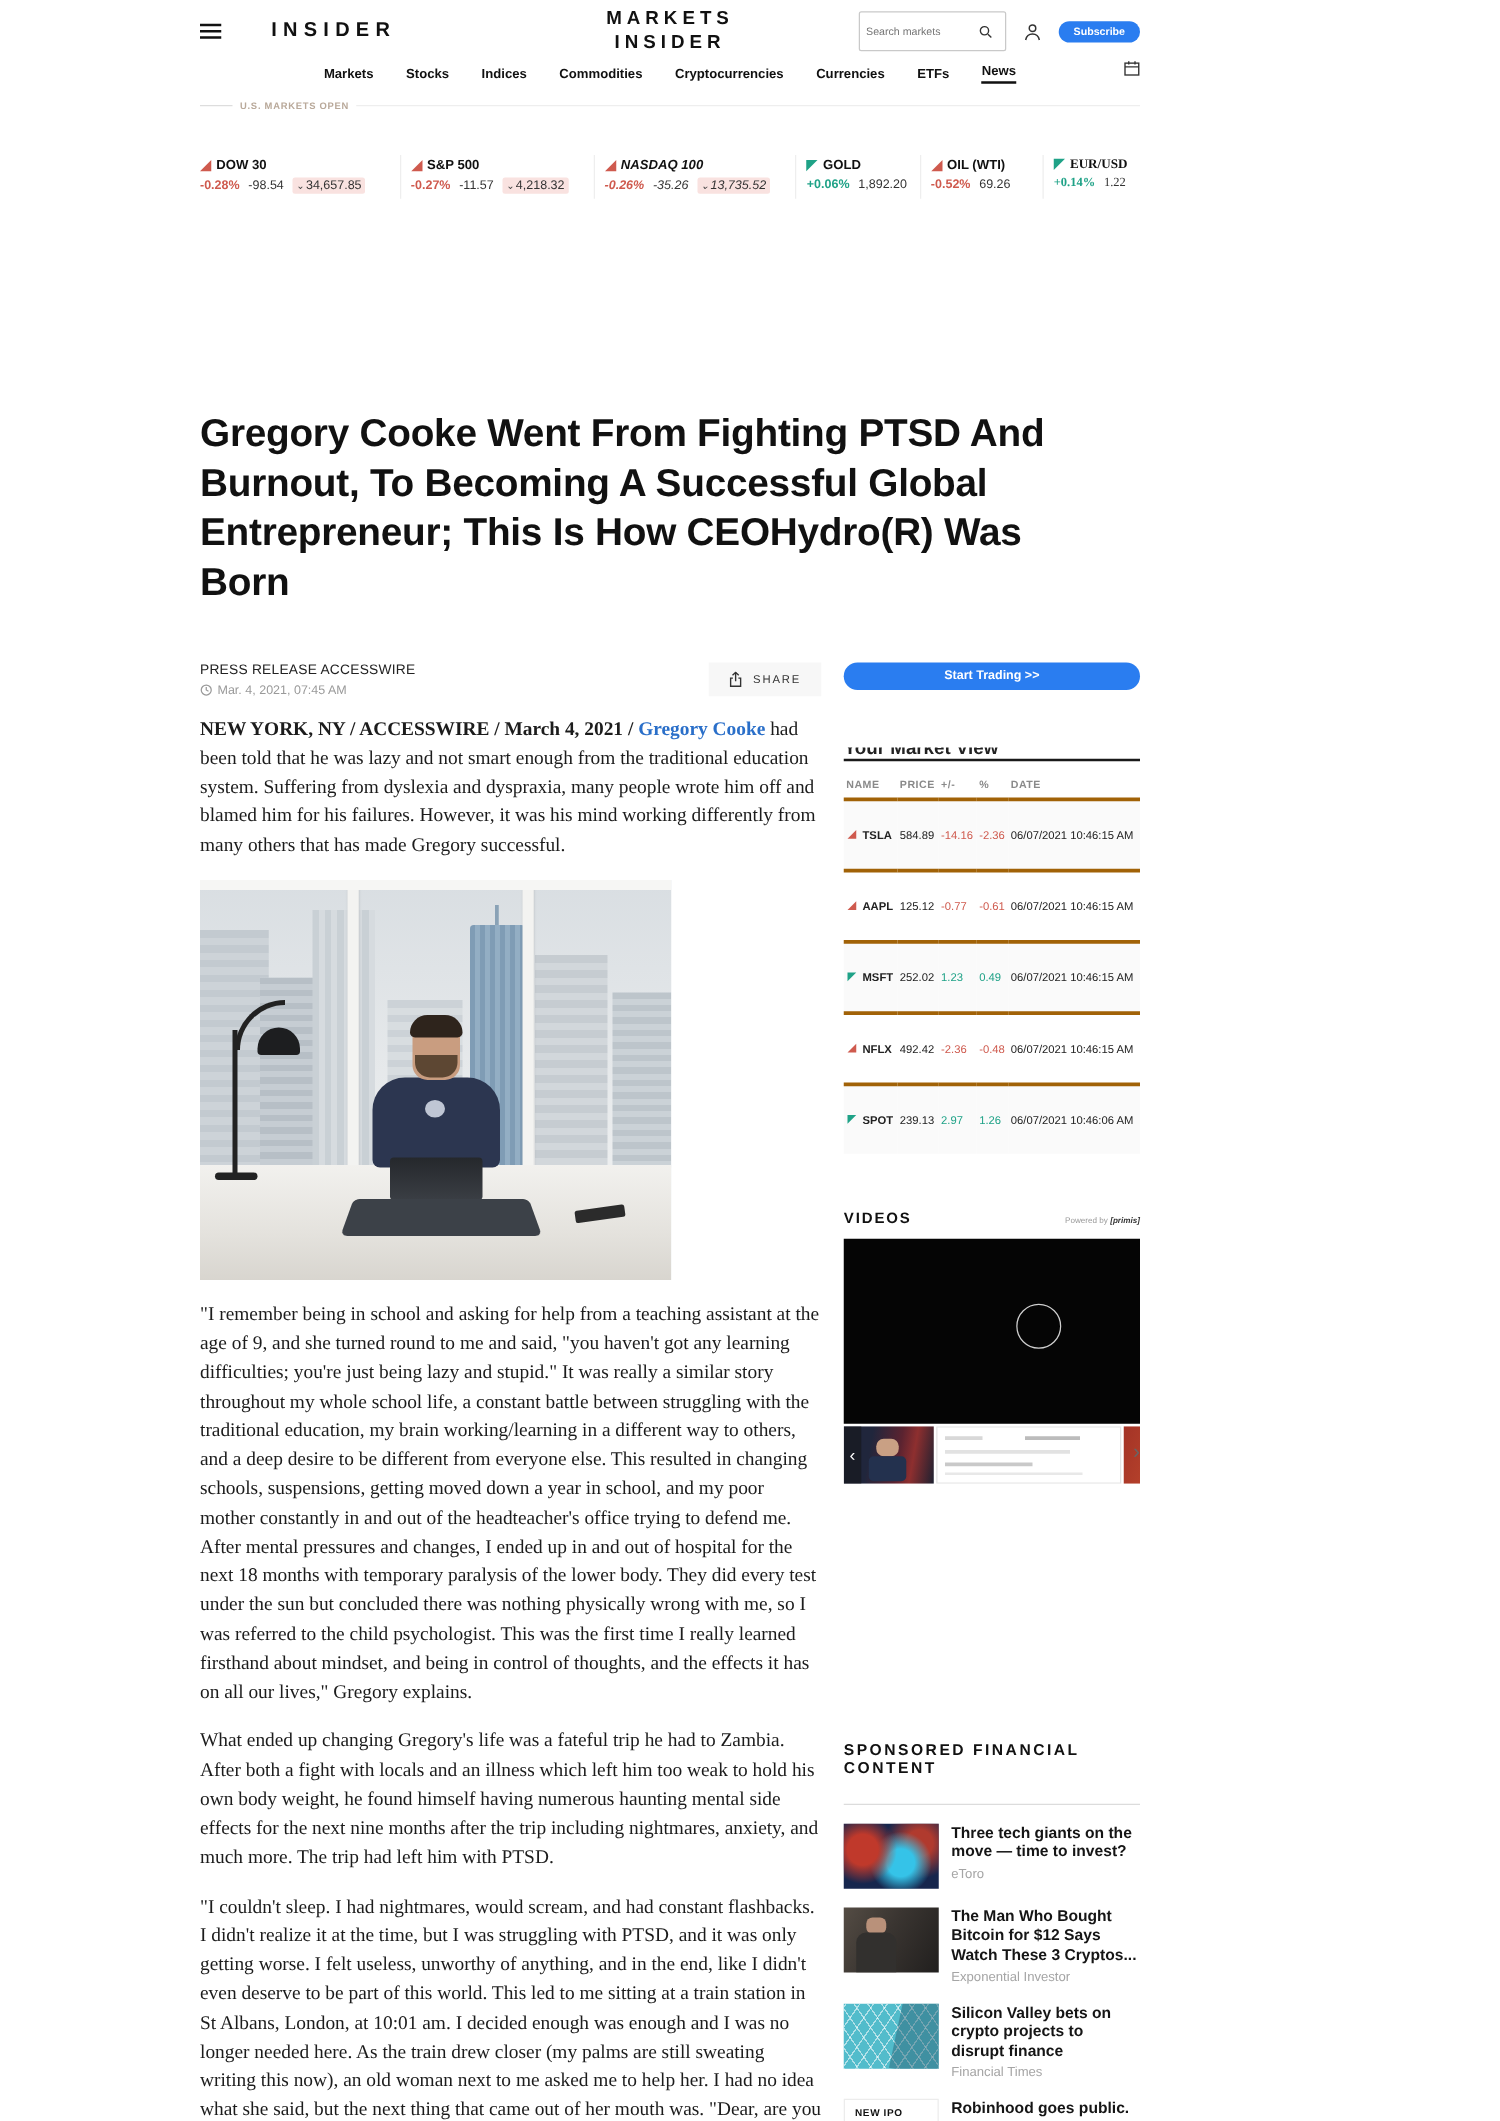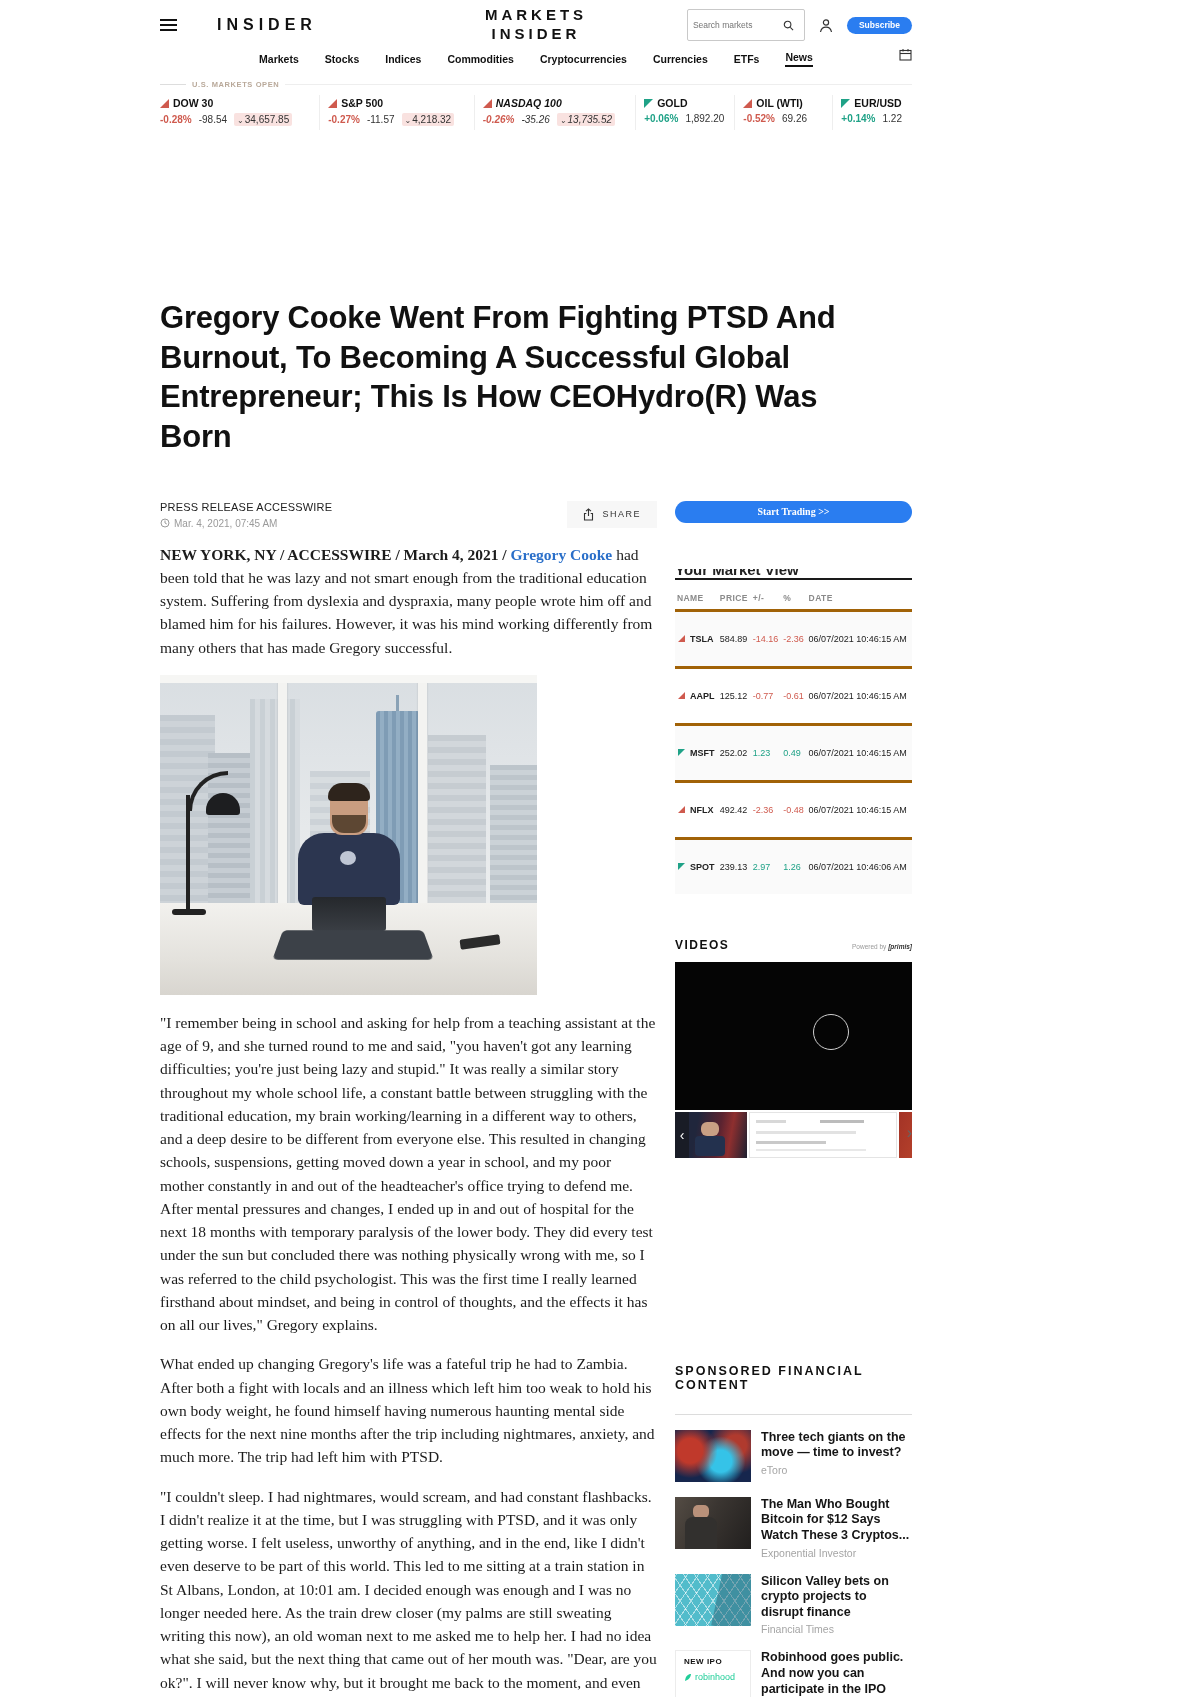--- a/index.html
+++ b/index.html
@@ -23,34 +23,34 @@
   .nav a { font-size:10.5px; font-weight:bold; color:#111; text-decoration:none; }
   .nav a.active { border-bottom:2px solid #111; padding-bottom:2px; }
   .cal-icon { position:absolute; right:0; top:2px; cursor:pointer; }
 
   
   .mkt-status-row { display:flex; align-items:center; margin-top:8px; }
   .mkt-status-row .pre { width:26px; border-top:1px solid #ddd; }
   .mkt-status { font-size:7.5px; font-weight:bold; color:#b9a99a; letter-spacing:.6px; padding:0 6px; }
   .mkt-status-row .post { flex:1; border-top:1px solid #eee; }
   .tickers { display:flex; margin-top:6px; }
-  .ticker { padding:2px 10px 4px 8px; border-left:1px solid #eee; }
+  .ticker { padding:2px 10px 4px 8px; border-left:1px solid #eee;margin-top:29px; }
   .ticker:first-child { border-left:none; padding-left:0; }
   .t-name { display:flex; align-items:center; gap:4px; font-size:10.5px; font-weight:bold; }
   .t-vals { display:flex; align-items:center; gap:7px; margin-top:4px; font-size:10px; }
   .pct.down { color:#cf5a4e; font-weight:bold; }
   .pct.up { color:#1fa287; font-weight:bold; }
   .chg { color:#333; }
   .chip { background:#f9e2e0; color:#333; padding:1px 3px; border-radius:2px; }
   .chip::before { content:"⌄"; font-size:8px; color:#444; margin-right:1px; }
   .tri { width:0; height:0; border-style:solid; display:inline-block; }
   .tri.down { border-width:0 0 9px 9px; border-color:transparent transparent #cf5a4e transparent; }
   .tri.up { border-width:9px 9px 0 0; border-color:#1fa287 transparent transparent transparent; }
   .t-w1 { flex-basis:163px; } .t-w2 { flex-basis:158px; } .t-w3 { flex-basis:165px;font-style:italic; }
-  .t-w4 { flex-basis:101px; } .t-w5 { flex-basis:100px; } .t-w6 { flex-basis:65px; }
+  .t-w4 { flex-basis:101px; } .t-w5 { flex-basis:100px; } .t-w6 { flex-basis:65px;font-family:Liberation Serif, serif; }
 
   .ad-spacer { height:168px; }
 
   
   .headline { font-size:31px; font-weight:bold; line-height:1.28; width:715px; letter-spacing:-.2px; }
 
   
   .cols { display:flex; margin-top:44px; }
   .leftcol { width:497px; }
   .rightcol { width:237px; margin-left:18px; }
@@ -88,21 +88,21 @@
   .person-hair { top:108px; left:168px; width:42px; height:18px; background:#2e241c; border-radius:14px 14px 4px 4px; }
   .person-beard { top:140px; left:172px; width:34px; height:18px; background:#4a3826; border-radius:0 0 12px 12px; opacity:.85; }
   .logo-chest { top:176px; left:180px; width:16px; height:14px; background:#cfd6e2; border-radius:50%; opacity:.9; }
   .lamp-shade { top:118px; left:46px; width:34px; height:22px; background:#1d1e20; border-radius:17px 17px 3px 3px; }
   .lamp-arm { top:96px; left:28px; width:40px; height:40px; border:4px solid #222; border-bottom:none; border-right:none; border-radius:40px 0 0 0; background:transparent; }
   .lamp-pole { top:120px; left:26px; width:4px; height:118px; background:#222; }
   .lamp-base { top:234px; left:12px; width:34px; height:6px; background:#222; border-radius:3px; }
   .phone { top:262px; left:300px; width:40px; height:10px; background:#2b2b2b; border-radius:2px; transform:rotate(-8deg); }
 
   
-  .start-trading { display:block; width:237px; background:#2a7df0; color:#fff; border:none; border-radius:12px; height:22px; font-size:10px; font-weight:bold; cursor:pointer;font-family:Liberation Serif, serif; }
+  .start-trading { display:block; width:237px; background:#2a7df0; color:#fff; border:none; border-radius:12px; height:22px; font-size:10px; font-weight:bold; cursor:pointer; }
   .mv-wrap { margin-top:46px; }
   .mv-title-clip { height:11px; overflow:hidden; border-bottom:2px solid #1a1a1a; }
   .mv-title-clip span { display:block; margin-top:-8px; font-size:15px; font-weight:bold; color:#222; }
   table.mv { border-collapse:collapse; width:100%; margin-top:6px; }
   table.mv th { font-size:8.5px; color:#8a8a8a; font-weight:bold; text-align:left; padding:7px 2px 6px; letter-spacing:.4px; }
   table.mv td { font-size:9px; color:#222; padding:22px 2px; border-top:3px solid #a16207; white-space:nowrap; }
   table.mv tr.odd td { background:#fafafa; }
   .mv .sym { font-weight:bold; display:flex; align-items:center; gap:4px; }
   .mv .tri { transform:scale(.78); }
   .mv td.neg, .mv td.down { color:#cf5a4e; }

